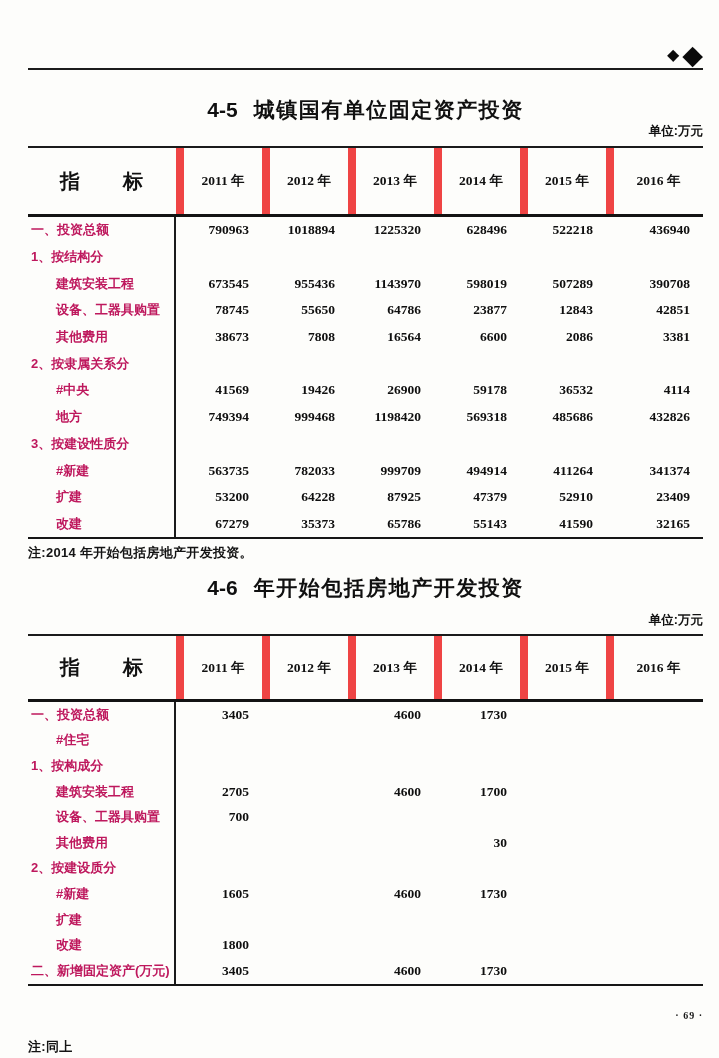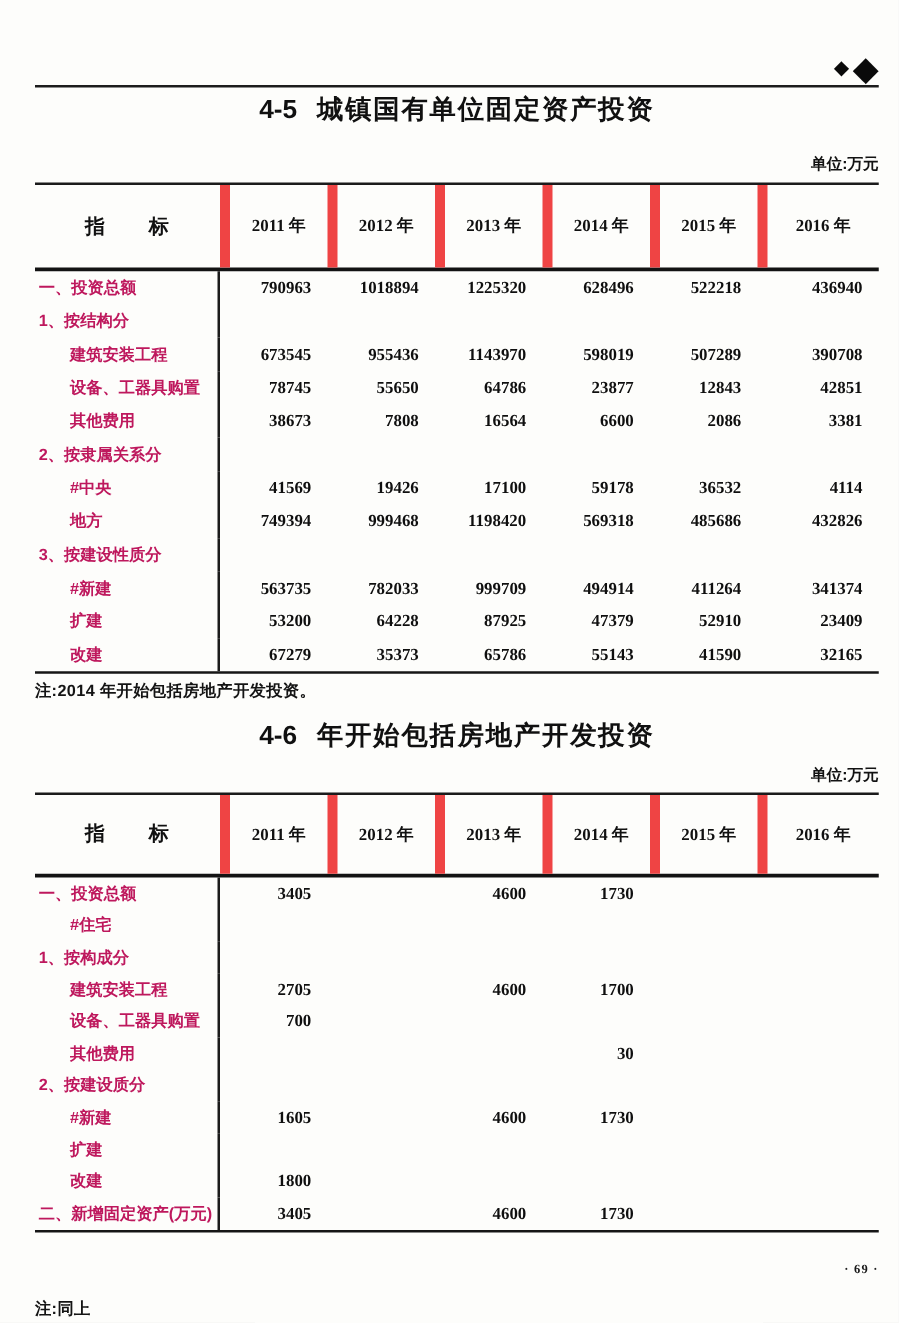--- a/index.html
+++ b/index.html
@@ -53,21 +53,21 @@
   .hcell{
     display:flex;align-items:center;justify-content:center;
     font-weight:bold;font-size:13.5px;
     font-family:"Liberation Serif", serif;
     border-left:8px solid #ef4444;
     color:#111;
   }
   .hcell.hlabel{
     border-left:none;
     font-family:"Liberation Sans", sans-serif;
-    font-size:16px;letter-spacing:1px;
+    font-size:20px;letter-spacing:1px;
   }
   .tbody{
     display:flex;flex-direction:column;
     border-bottom:2.5px solid #161616;
     box-sizing:border-box;
   }
   .trow{
     display:grid;
     grid-template-columns:148px 86px 86px 86px 86px 86px 97px;
   }
@@ -104,21 +104,21 @@
 <body>
 
 <div class="page">
 
   <div class="abs diamonds">
     <span class="diamond-sm">◆</span>
     <span class="diamond-lg">◆</span>
   </div>
   <div class="abs top-rule"></div>
 
-  <div class="abs block tbl-title" style="top:73px;">
+  <div class="abs block tbl-title" style="top:96px;">
     <span class="tno">4-5</span><span>城镇国有单位固定资产投资</span>
   </div>
 
   <div class="abs block unit-label" style="top:123px;">单位:万元</div>
 
   <div class="abs block thead" style="top:146px;height:71px;" id="table1-header">
       <div class="hcell hlabel">指　　标</div>
       <div class="hcell">2011 年</div>
       <div class="hcell">2012 年</div>
       <div class="hcell">2013 年</div>
@@ -179,21 +179,21 @@
         <div class="val"></div>
         <div class="val"></div>
         <div class="val"></div>
         <div class="val"></div>
         <div class="val"></div>
       </div>
       <div class="trow">
         <div class="lbl ind">#中央</div>
         <div class="val">41569</div>
         <div class="val">19426</div>
-        <div class="val">17100</div>
+        <div class="val">26900</div>
         <div class="val">59178</div>
         <div class="val">36532</div>
         <div class="val">4114</div>
       </div>
       <div class="trow">
         <div class="lbl ind">地方</div>
         <div class="val">749394</div>
         <div class="val">999468</div>
         <div class="val">1198420</div>
         <div class="val">569318</div>

